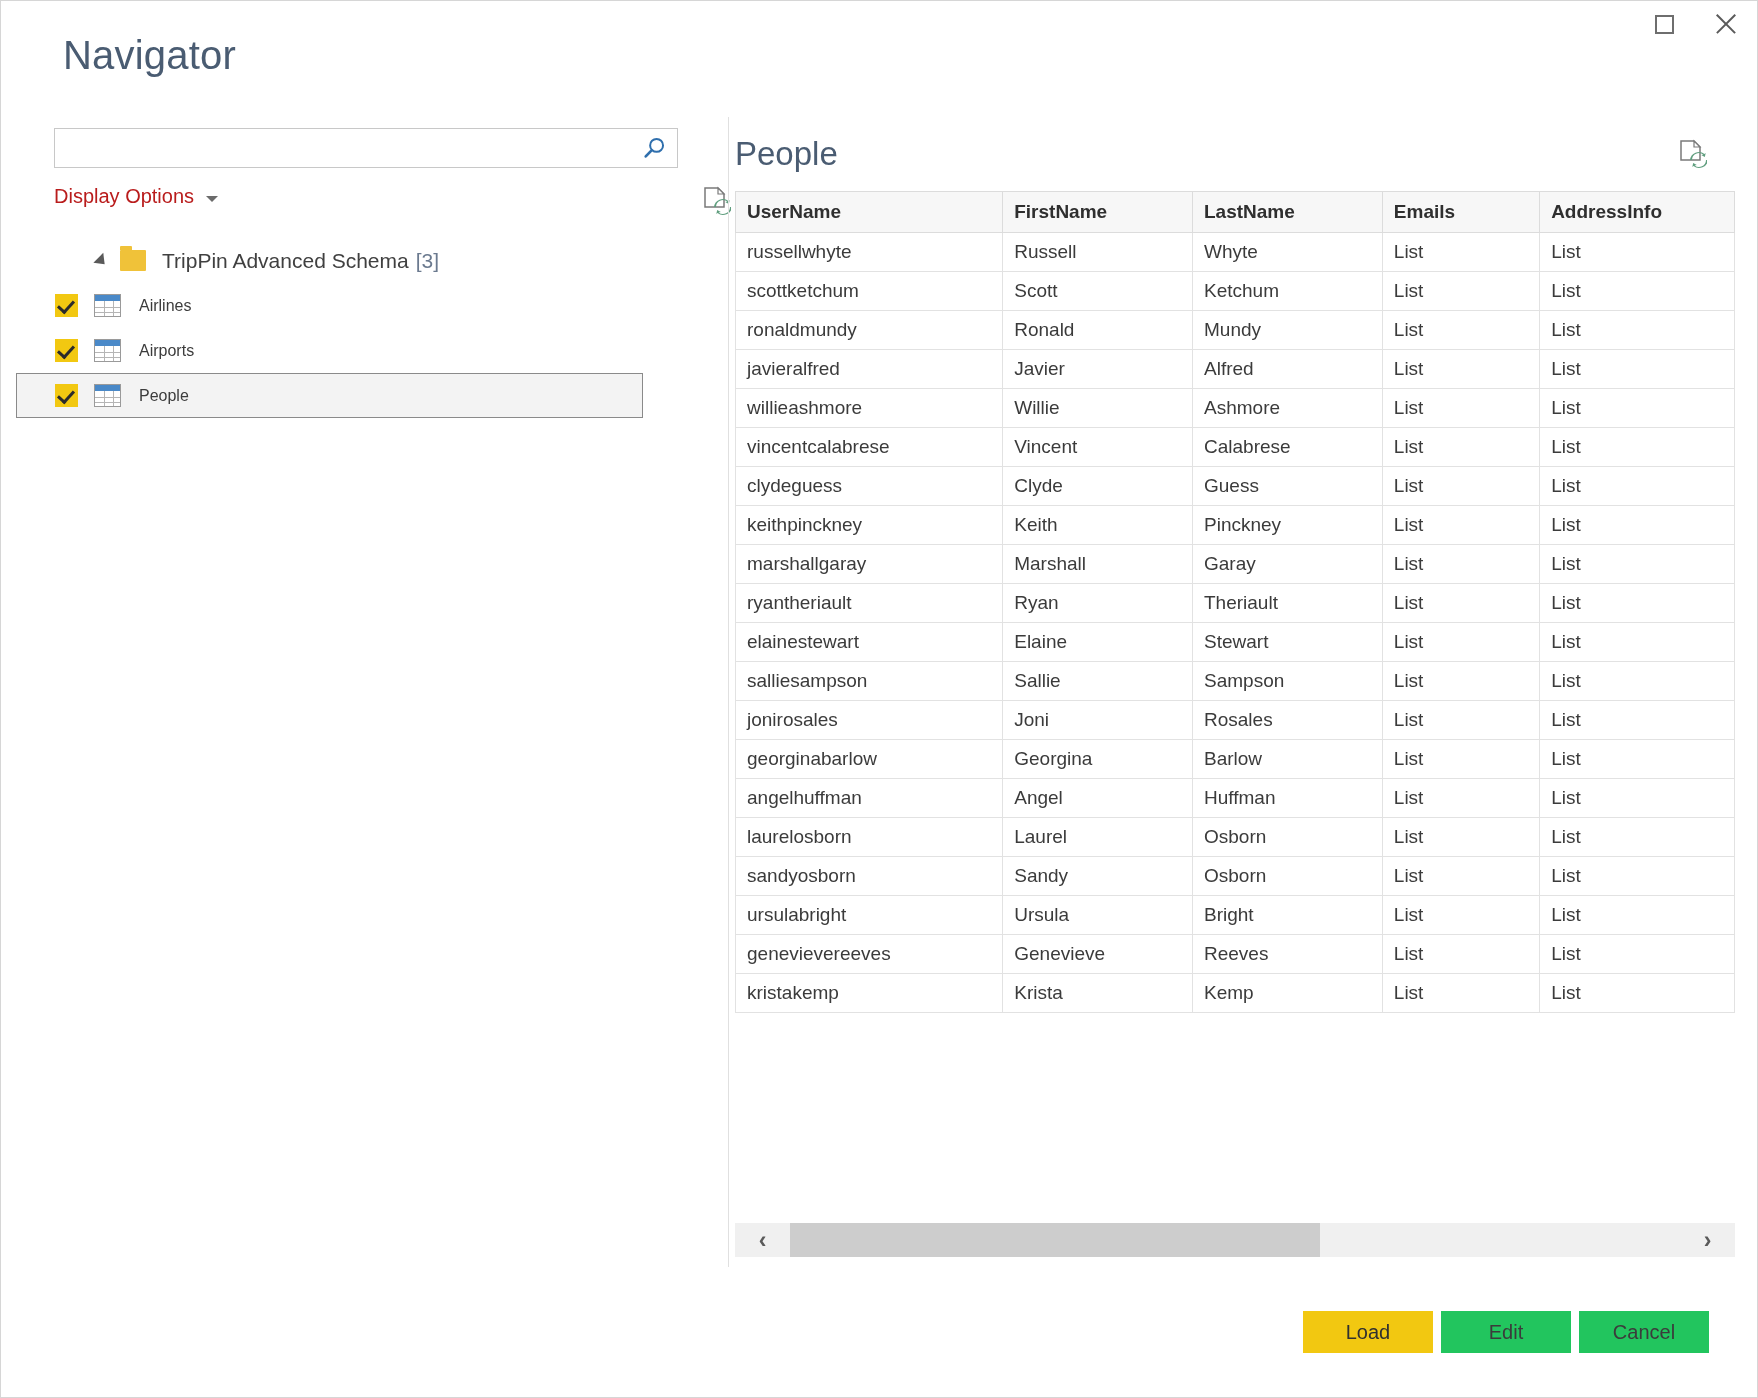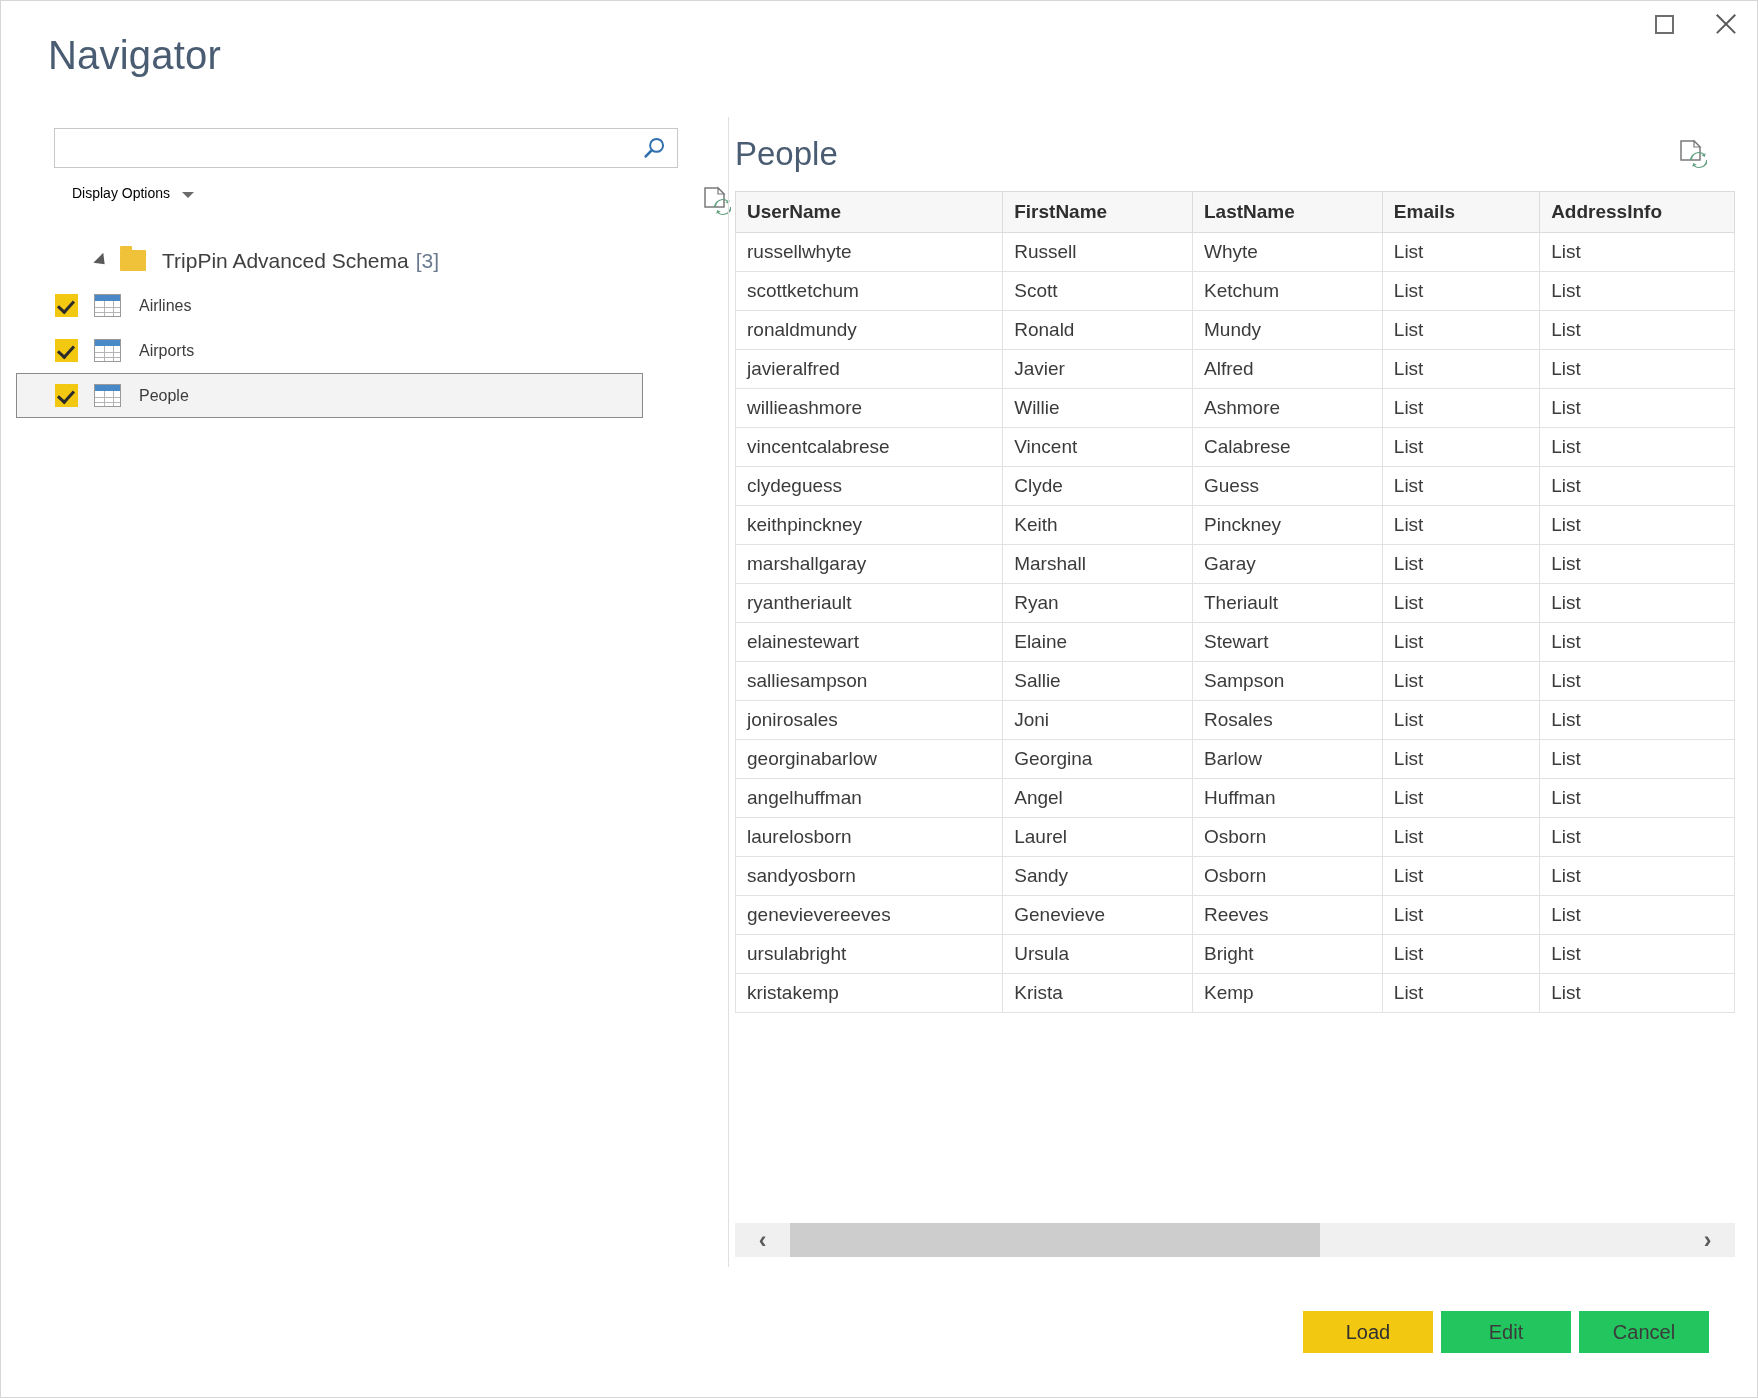--- a/index.html
+++ b/index.html
@@ -39,21 +39,21 @@
   .closex { position: relative; width: 26px; height: 26px; }
   .closex::before, .closex::after {
     content: ""; position: absolute; left: 0; top: 12px;
     width: 26px; height: 1.8px; background: #5a5a5a;
   }
   .closex::before { transform: rotate(45deg); }
   .closex::after  { transform: rotate(-45deg); }
 
   
   .page-title {
-    position: absolute; left: 47px; top: 32px;
+    position: absolute; left: 62px; top: 32px;
     font-size: 40px; font-weight: 300; color: #4a5c72;
     letter-spacing: .2px;
   }
 
   
   .left-panel {
     position: absolute; left: 0; top: 112px; width: 727px; bottom: 130px;
   }
   .searchbox {
     position: absolute; left: 53px; top: 15px;
@@ -65,23 +65,23 @@
     border: none; outline: none; background: transparent;
     font-family: "Liberation Sans", sans-serif;
     font-size: 17px; color: #333;
   }
   .search-icon {
     position: absolute; right: 10px; top: 7px;
     width: 25px; height: 25px;
   }
 
   .display-options {
-    position: absolute; left: 71px; top: 72px;
+    position: absolute; left: 53px; top: 72px;
     display: flex; align-items: center; gap: 12px;
-    font-size: 14px; color: #000000; font-weight: 300;
+    font-size: 20px; color: #b91c1c; font-weight: 300;
   }
   .caret-down {
     width: 0; height: 0;
     border-left: 6px solid transparent;
     border-right: 6px solid transparent;
     border-top: 6px solid #6b6b6b;
     margin-top: 4px;
   }
   .refresh-doc-left {
     position: absolute; left: 698px; top: 72px;
@@ -471,30 +471,30 @@
               <td>List</td>
             </tr>
             <tr>
               <td>sandyosborn</td>
               <td>Sandy</td>
               <td>Osborn</td>
               <td>List</td>
               <td>List</td>
             </tr>
             <tr>
+              <td>ursulabright</td>
+              <td>Ursula</td>
+              <td>Bright</td>
+              <td>List</td>
+              <td>List</td>
+            </tr>
+            <tr>
               <td>genevievereeves</td>
               <td>Genevieve</td>
               <td>Reeves</td>
-              <td>List</td>
-              <td>List</td>
-            </tr>
-            <tr>
-              <td>ursulabright</td>
-              <td>Ursula</td>
-              <td>Bright</td>
               <td>List</td>
               <td>List</td>
             </tr>
             <tr>
               <td>kristakemp</td>
               <td>Krista</td>
               <td>Kemp</td>
               <td>List</td>
               <td>List</td>
             </tr>

